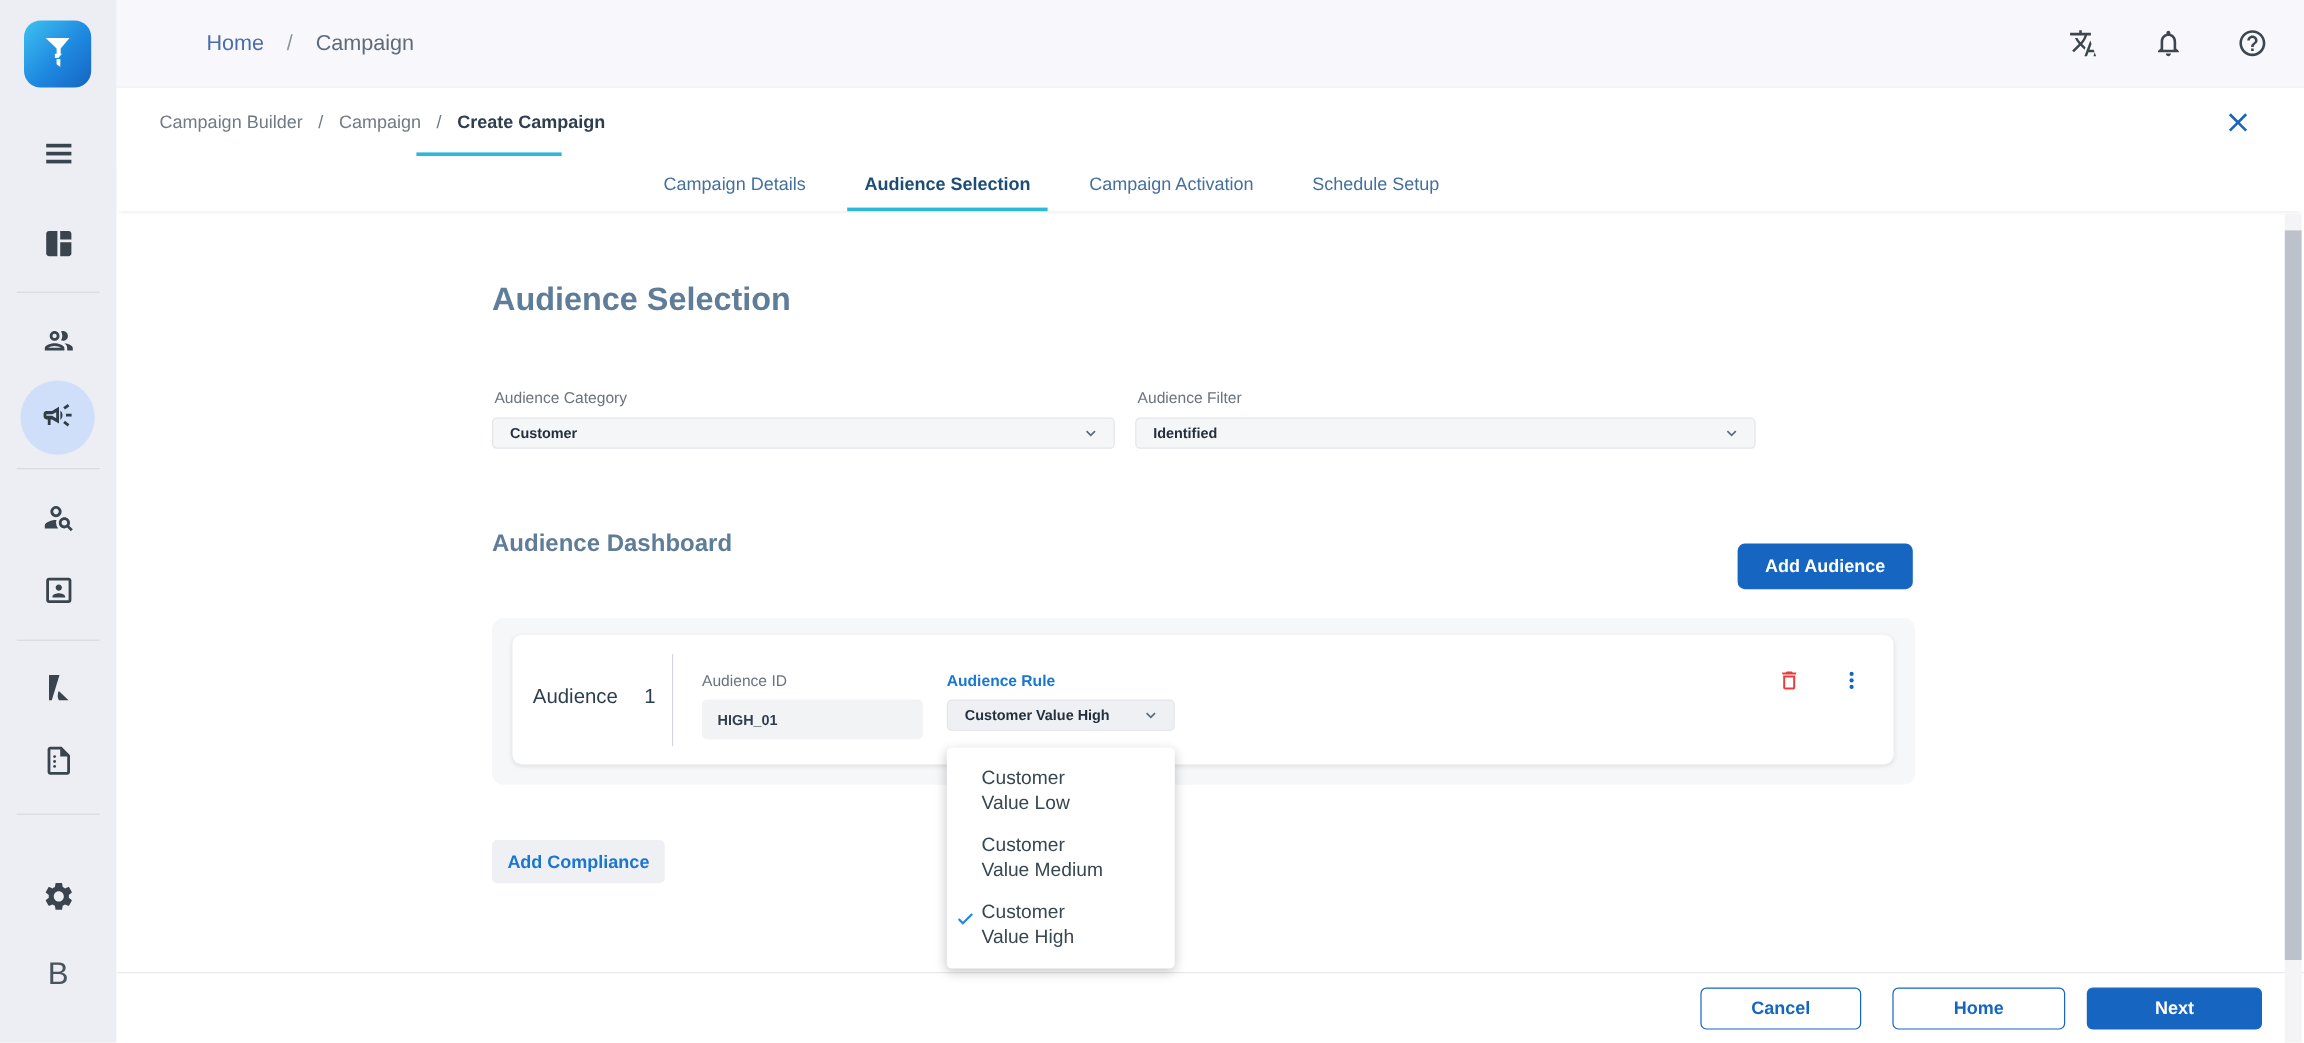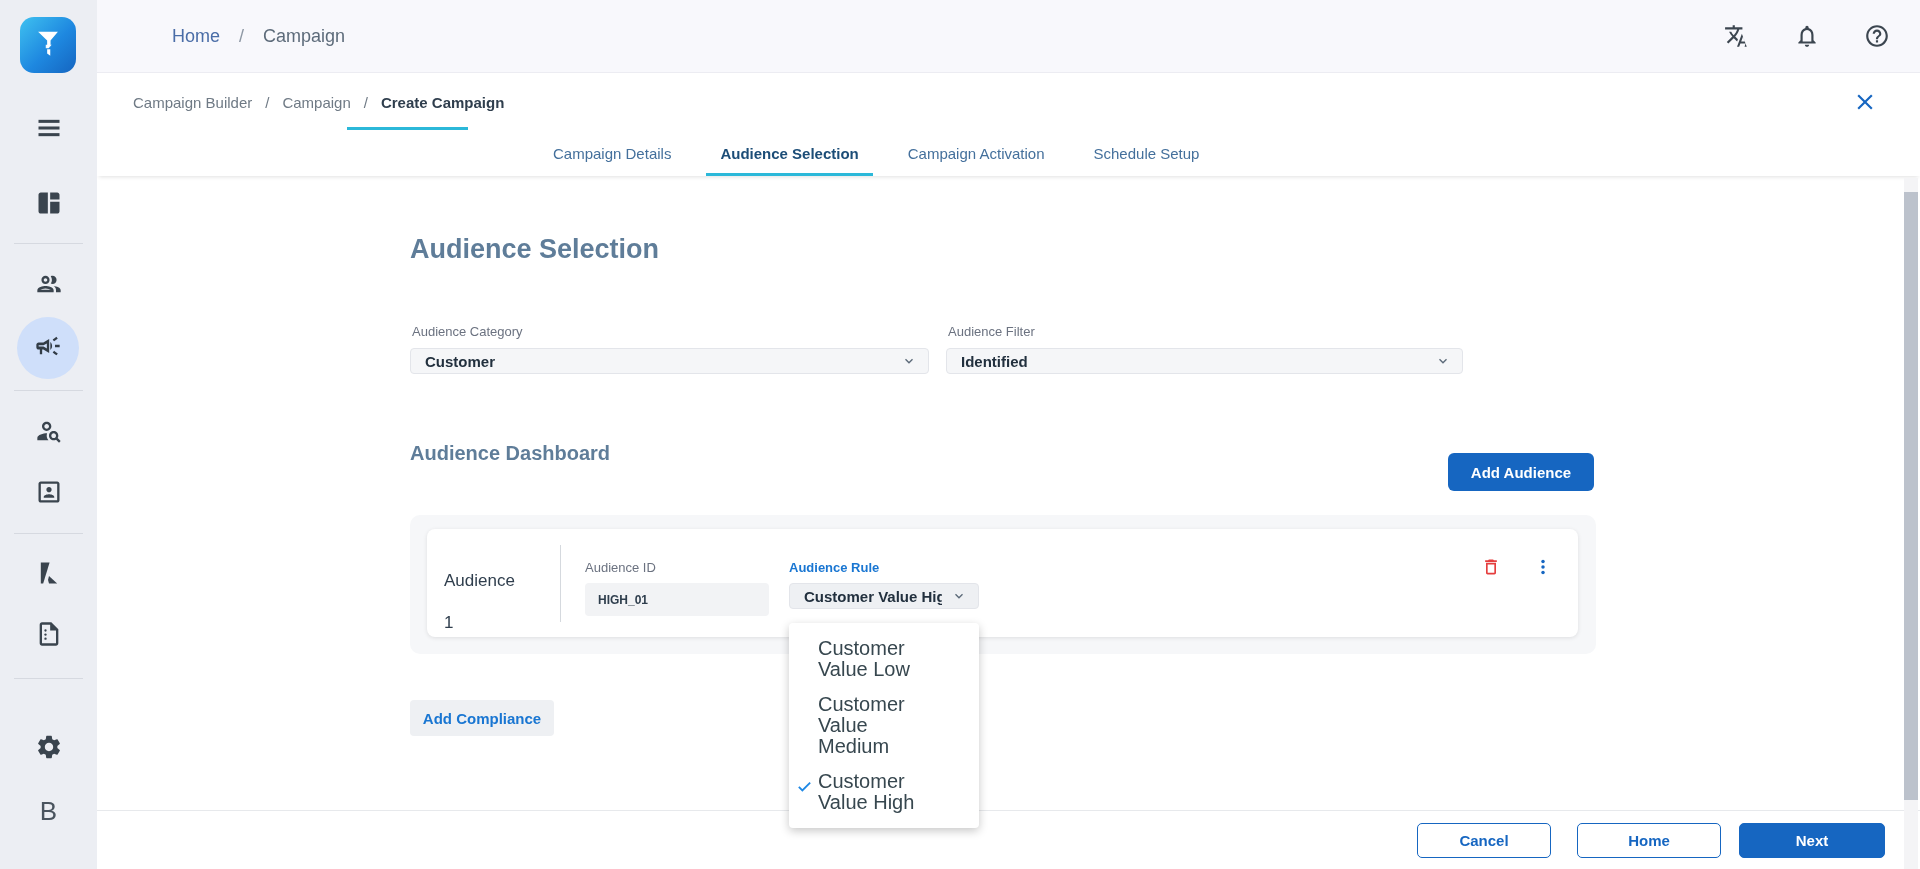--- a/index.html
+++ b/index.html
@@ -45,47 +45,47 @@
   .tab { font-size:15px; color:#44709c; cursor:pointer; height:46px; display:flex; align-items:center; position:relative; padding:0 2px; }
   .tab.active { color:#1c4d77; font-weight:bold; }
   .tab.active::after { content:""; position:absolute; left:-12px; right:-12px; bottom:0; height:3px; background:#2bb8d9; }
 
   
   .main { position:absolute; left:97px; top:176px; width:1807px; height:634px; background:#ffffff; }
   .page-title { position:absolute; left:313px; top:58px; font-size:27px; font-weight:bold; color:#5f7d99; }
 
   .field-label { position:absolute; font-size:13px; color:#6b7280; }
   .select-box { position:absolute; height:24px; background:#f5f6f8; border:1px solid #e3e5ea; border-radius:4px;
-                display:flex; align-items:center; padding:12px 14px; font-size:15px; font-weight:bold; color:#22303e; cursor:pointer; }
+                display:flex; align-items:center; padding:12px 14px; font-size:12px; font-weight:bold; color:#22303e; cursor:pointer; }
   .select-box .chev { position:absolute; right:12px; width:14px; height:14px; color:#5d6b7a; }
   .select-box .chev svg { width:100%; height:100%; }
 
   .dash-title { position:absolute; left:313px; top:266px; font-size:20px; font-weight:bold; color:#5f7d99; }
   .btn-primary { position:absolute; background:#1666c1; color:#ffffff; border:none; border-radius:6px;
                  font-family:"Liberation Sans",sans-serif; font-size:15px; font-weight:bold; cursor:pointer; }
 
   .aud-wrapper { position:absolute; left:313px; top:339px; width:1186px; height:139px; background:#f6f7f9; border-radius:10px; }
   .aud-card { position:absolute; left:330px; top:353px; width:1151px; height:108px; background:#ffffff; border-radius:8px;
               box-shadow:0 1px 4px rgba(0,0,0,0.10); }
-  .aud-name { position:absolute; left:347px; top:395px; font-size:17px; color:#2f3e4d; display:flex; gap:22px;flex-direction:column; }
+  .aud-name { position:absolute; left:347px; top:395px; font-size:17px; color:#2f3e4d; display:flex; gap:22px; }
   .aud-vdiv { position:absolute; left:463px; top:369px; width:1px; height:77px; background:#d5d9de; }
   .aud-id-label { left:488px; top:384px; }
   .aud-id-input { position:absolute; left:488px; top:407px; width:184px; height:33px; background:#f2f3f5; border:none;
                   border-radius:4px; padding:0 13px; font-family:"Liberation Sans",sans-serif; font-size:12px; font-weight:bold; color:#2f3e4d; }
   .aud-rule-label { left:692px; top:384px; color:#1976d2; font-weight:bold; }
   .rule-select { left:692px; top:407px; width:190px; background:#eef0f3; border:1px solid #e3e5ea; overflow:hidden; white-space:nowrap; }
   .rule-select .rule-text { overflow:hidden; max-width:138px; display:inline-block; }
   .card-action { position:absolute; width:20px; height:20px; cursor:pointer; }
   .card-action svg { width:100%; height:100%; }
   .trash { left:1384px; top:381px; color:#e53e3e; }
   .kebab { left:1436px; top:381px; color:#1666c1; }
 
   .rule-menu { position:absolute; left:692px; top:447px; width:190px; background:#ffffff; border-radius:4px;
                box-shadow:0 3px 10px rgba(0,0,0,0.22); padding:8px 0; z-index:20; }
-  .rule-option { position:relative; padding:7px 16px 7px 29px; font-size:20px; line-height:21px; color:#37474f; cursor:pointer; }
+  .rule-option { position:relative; padding:7px 16px 7px 29px; font-size:16px; line-height:21px; color:#37474f; cursor:pointer; }
   .rule-option .opt-text { display:inline-block; max-width:112px; }
   .rule-option .check { position:absolute; left:7px; top:14px; width:17px; height:17px; color:#1e88e5; }
   .rule-option .check svg { width:100%; height:100%; }
 
   .btn-compliance { position:absolute; left:313px; top:524px; width:144px; height:36px; background:#eef0f3; border:none;
                     border-radius:4px; color:#1976d2; font-family:"Liberation Sans",sans-serif; font-size:15px; font-weight:bold; cursor:pointer; }
 
   
   .footer { position:absolute; left:97px; top:810px; width:1823px; height:59px; background:#ffffff; border-top:1px solid #e7e9ec; z-index:10; }
   .footer .btn { position:absolute; top:12px; height:35px; border-radius:5px; font-family:"Liberation Sans",sans-serif;

